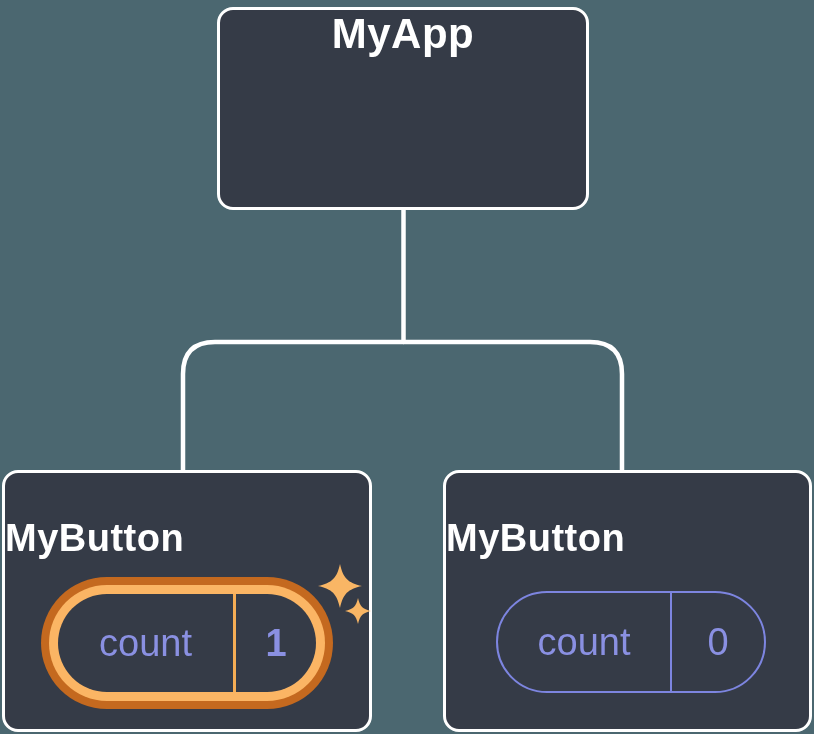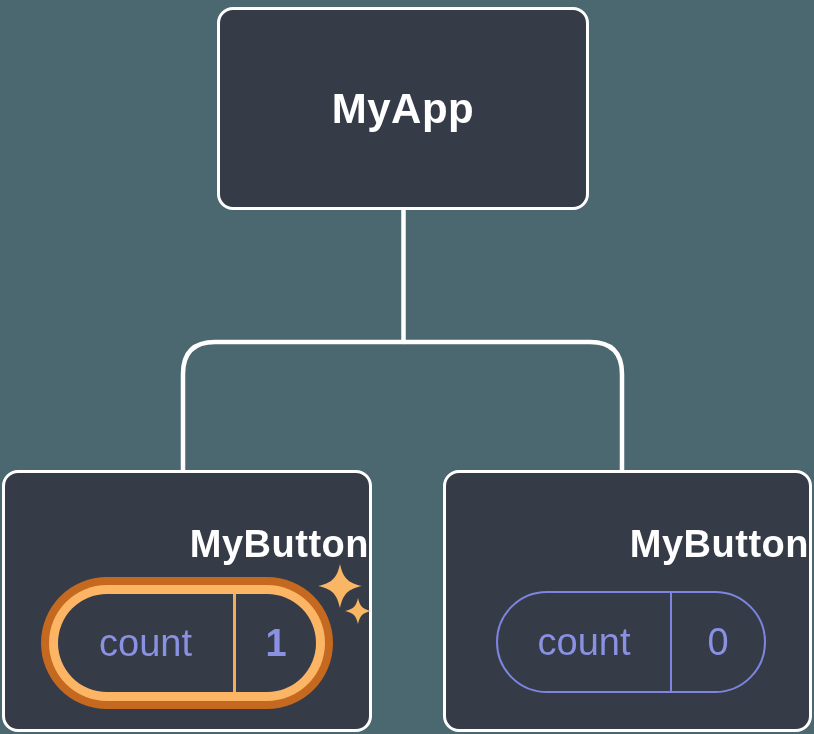--- a/index.html
+++ b/index.html
@@ -20,40 +20,39 @@
   .node {
     position: absolute;
     background: #353b47;
     border: 3px solid #ffffff;
     border-radius: 16px;
     box-sizing: border-box;
   }
   .node-app {
     left: 217px; top: 7px;
     width: 372px; height: 203px;
-    display: flex; align-items: center; justify-content: center;
+    display: flex; justify-content: center;
   }
   .node-child-left  { left: 2px;   top: 470px; width: 370px; height: 262px; }
   .node-child-right { left: 443px; top: 470px; width: 369px; height: 262px; }
   .node-label {
     color: #ffffff;
     font-weight: 600;
     font-size: 42px;
     letter-spacing: 0.5px;
   }
   .child-title {
     position: absolute;
     left: 0; top: 44px;
     width: 100%;
-    text-align: right;
+    text-align: left;
     color: #ffffff;
     font-weight: 600;
     font-size: 38px;
     letter-spacing: 0.5px;
-    margin-top: 6px;
   }
   
   .pill-highlight-outer {
     position: absolute;
     left: 36px; top: 104px;
     width: 292px; height: 132px;
     box-sizing: border-box;
     background: #c4691f;
     border-radius: 999px;
     padding: 8px;

